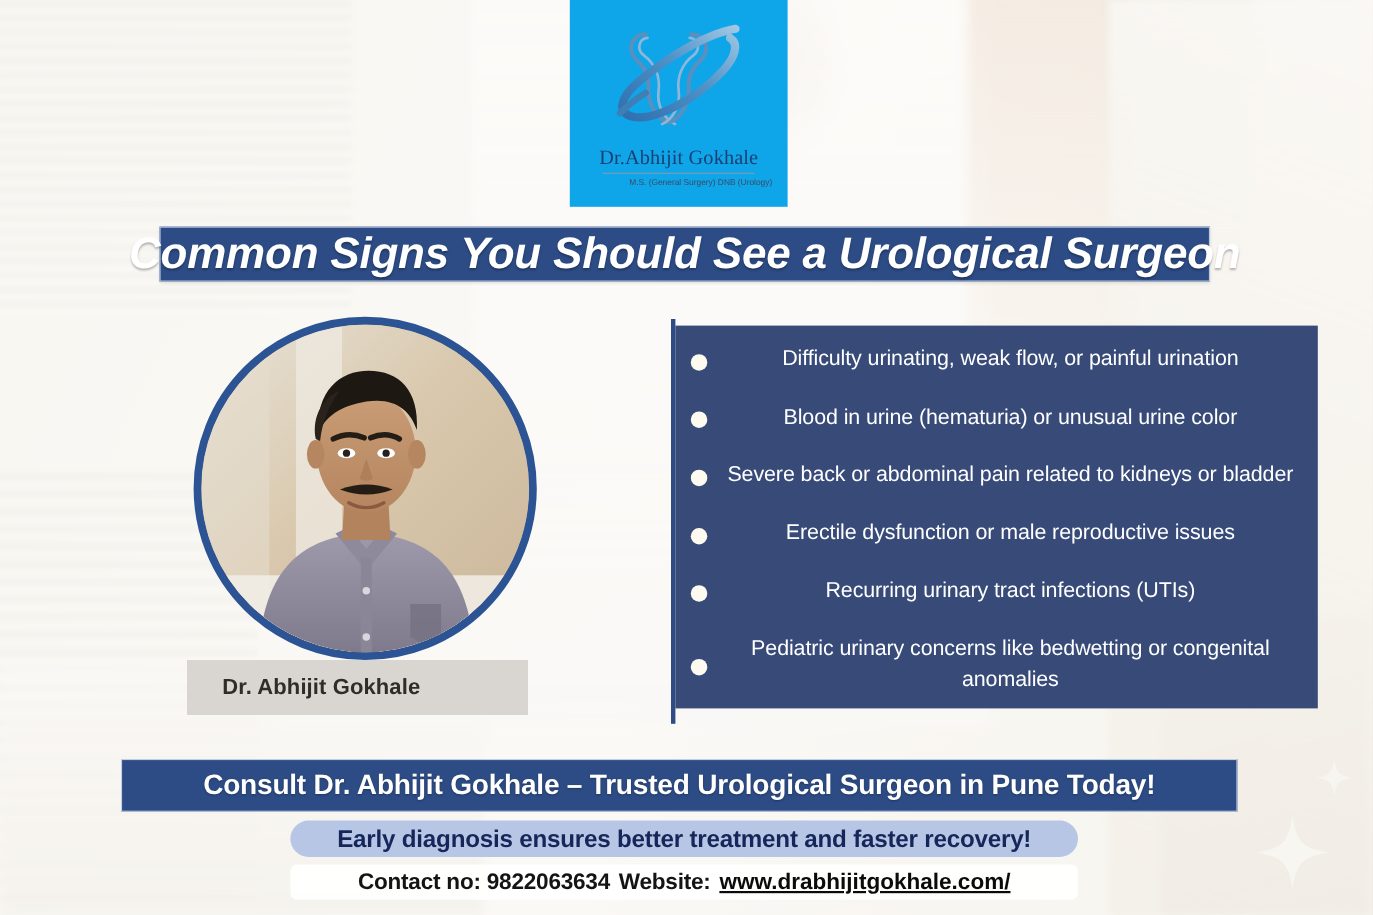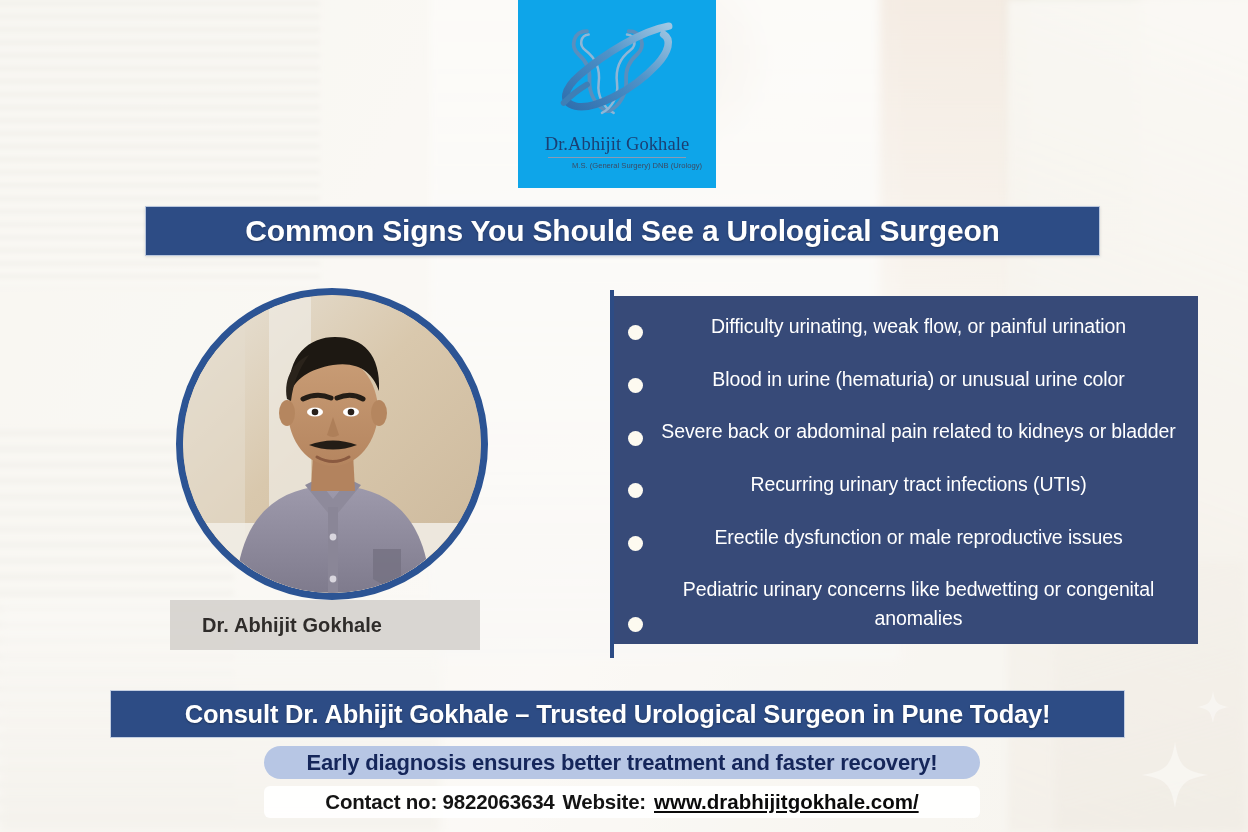--- a/index.html
+++ b/index.html
@@ -121,25 +121,26 @@
   .headline {
     position: absolute;
     left: 145px; top: 206px; width: 955px; height: 50px;
     background: #2d4c85;
     border: 1px solid #b9c6dd;
     display: flex; align-items: center; justify-content: center;
     box-shadow: 0 1px 3px rgba(0,0,0,.12);
   }
   .headline span {
     color: #ffffff;
-    font-size: 30px;
+    font-size: 40px;
     font-weight: bold;
     letter-spacing: -0.2px;
     white-space: nowrap;
     text-shadow: 0 1px 2px rgba(0,0,0,.28);
+    font-style: italic;
   }
 
   
   .portrait-wrap {
     position: absolute; left: 176px; top: 288px; width: 312px; height: 312px;
   }
   .portrait-ring {
     position: absolute; inset: 0;
     border-radius: 50%;
     border: 7px solid #2c5494;
@@ -174,21 +175,21 @@
   .bullet-panel {
     position: absolute;
     left: 614px; top: 296px; width: 584px; height: 348px;
     background: #374a78;
     padding: 14px 14px 10px 14px;
     display: flex; flex-direction: column;
     justify-content: space-between;
   }
   .bullet-row {
     display: flex;
-    align-items: flex-end;
+    align-items: center;
     gap: 10px;
     padding: 2px 0;
   }
   .dot {
     flex: 0 0 auto;
     width: 15px; height: 15px;
     border-radius: 50%;
     background: #fdfaf0;
     margin-top: 6px;
   }
@@ -389,26 +390,26 @@
       <span class="bullet-text">Blood in urine (hematuria) or unusual urine color</span>
     </div>
 
     <div class="bullet-row">
       <span class="dot"></span>
       <span class="bullet-text">Severe back or abdominal pain related to kidneys or bladder</span>
     </div>
 
     <div class="bullet-row">
       <span class="dot"></span>
+      <span class="bullet-text">Erectile dysfunction or male reproductive issues</span>
+    </div>
+
+    <div class="bullet-row">
+      <span class="dot"></span>
       <span class="bullet-text">Recurring urinary tract infections (UTIs)</span>
-    </div>
-
-    <div class="bullet-row">
-      <span class="dot"></span>
-      <span class="bullet-text">Erectile dysfunction or male reproductive issues</span>
     </div>
 
     <div class="bullet-row">
       <span class="dot"></span>
       <span class="bullet-text">Pediatric urinary concerns like bedwetting or congenital anomalies</span>
     </div>
 
   </div>
 
   <div class="cta-banner">

